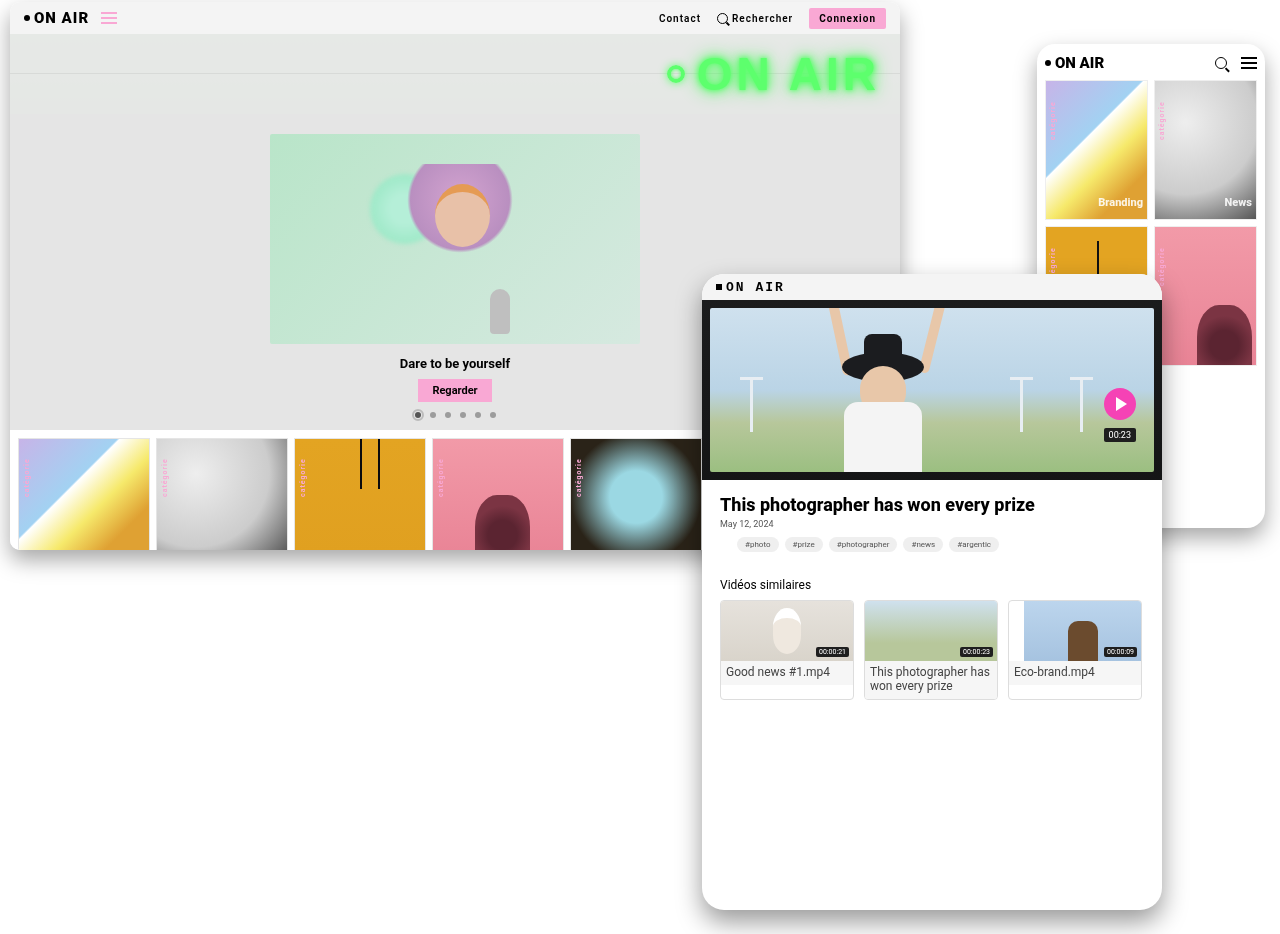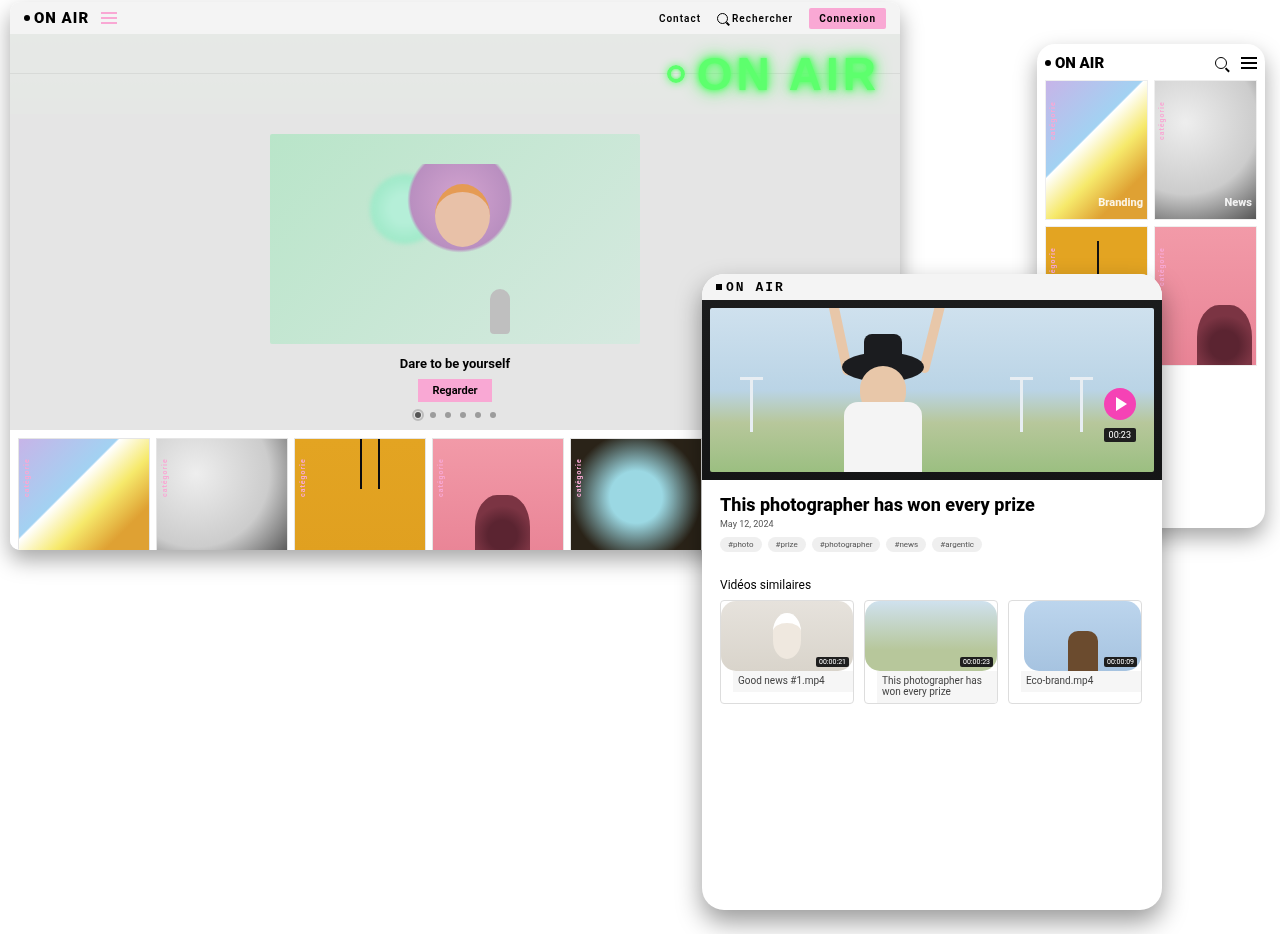--- a/index.html
+++ b/index.html
@@ -82,28 +82,28 @@
   .girl .body{width:78px;height:70px;background:#f4f4f4;position:absolute;bottom:0;left:14px;border-radius:14px 14px 0 0;}
   .girl .arm1{position:absolute;width:10px;height:80px;background:#e8c7a9;top:-6px;left:5px;transform:rotate(-12deg);border-radius:6px;}
   .girl .arm2{position:absolute;width:10px;height:80px;background:#e8c7a9;top:-8px;right:2px;transform:rotate(14deg);border-radius:6px;}
   .brace{position:absolute;width:14px;height:3px;background:#1b1c1f;}
   .play-badge{position:absolute;right:26px;top:88px;width:32px;height:32px;border-radius:50%;background:#f542b5;display:flex;align-items:center;justify-content:center;}
   .play-badge::after{content:"";border-left:11px solid #fff;border-top:7px solid transparent;border-bottom:7px solid transparent;margin-left:3px;}
   .dur-badge{position:absolute;right:26px;top:128px;background:#1e1e1e;color:#fff;font-size:9px;padding:2px 5px;border-radius:2px;}
   .detail{padding:14px 18px;}
   .detail h2{font-size:18px;font-weight:800;margin-bottom:4px;}
   .date{font-size:9px;color:#555;margin-bottom:8px;}
-  .tags{display:flex;gap:6px;flex-wrap:wrap;margin-bottom:26px;}
+  .tags{display:flex;gap:6px;flex-wrap:wrap;margin-bottom:26px;margin-left:17px;}
   .tag{font-size:8px;background:#efefef;padding:3px 8px;border-radius:9px;color:#555;}
   .related h3{font-size:12px;font-weight:400;margin-bottom:8px;}
   .thumbs{display:flex;gap:10px;}
   .thumb{width:134px;border:1px solid #ddd;border-radius:4px;overflow:hidden;background:#fff;}
-  .thumb .img{height:70px;position:relative;border-radius:15px;}
+  .thumb .img{height:60px;position:relative;}
   .thumb .tdur{position:absolute;right:4px;bottom:4px;background:#1e1e1e;color:#fff;font-size:7px;padding:1px 3px;border-radius:2px;}
-  .thumb .cap{font-size:10px;padding:4px 5px 6px;color:#444;background:#f6f6f6;margin-left:12px;}
+  .thumb .cap{font-size:12px;padding:4px 5px 6px;color:#444;background:#f6f6f6;}
   .bg-goodnews{background:linear-gradient(180deg,#e6e2dc,#d9d4cb);display:flex;align-items:center;justify-content:center;}
   .bg-goodnews::after{content:"";width:28px;height:36px;background:#efe8df;border-radius:50%/40%;border-top:10px solid #fff;}
   .bg-photographer{background:linear-gradient(180deg,#cfe1ee 0%,#b7c79b 70%);}
   .bg-eco{background:linear-gradient(180deg,#bcd5ed,#a6c3e0);display:flex;align-items:flex-end;justify-content:center;margin-left:15px;}
   .bg-eco::after{content:"";width:30px;height:40px;background:#6b4b2e;border-radius:10px 10px 0 0;}
 </style>
 </head>
 <body>
 
 <div class="desktop-frame">

